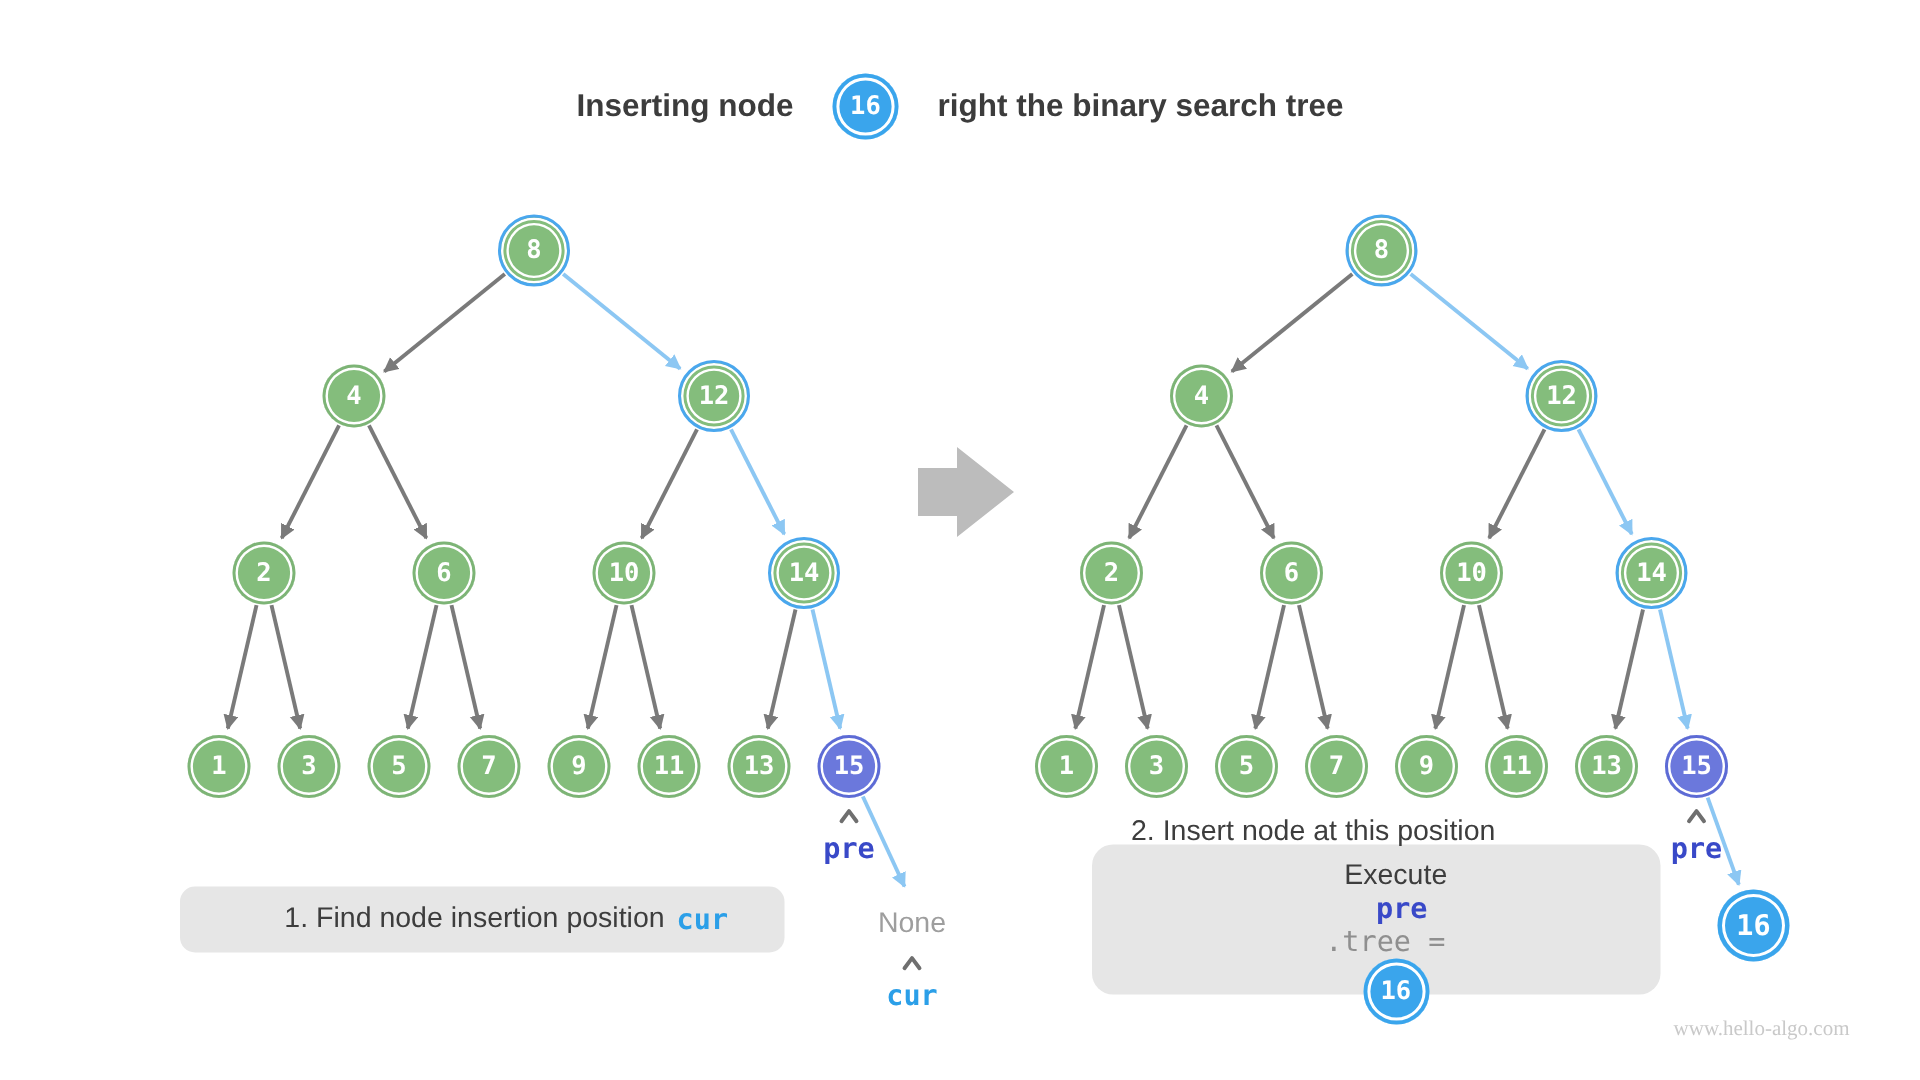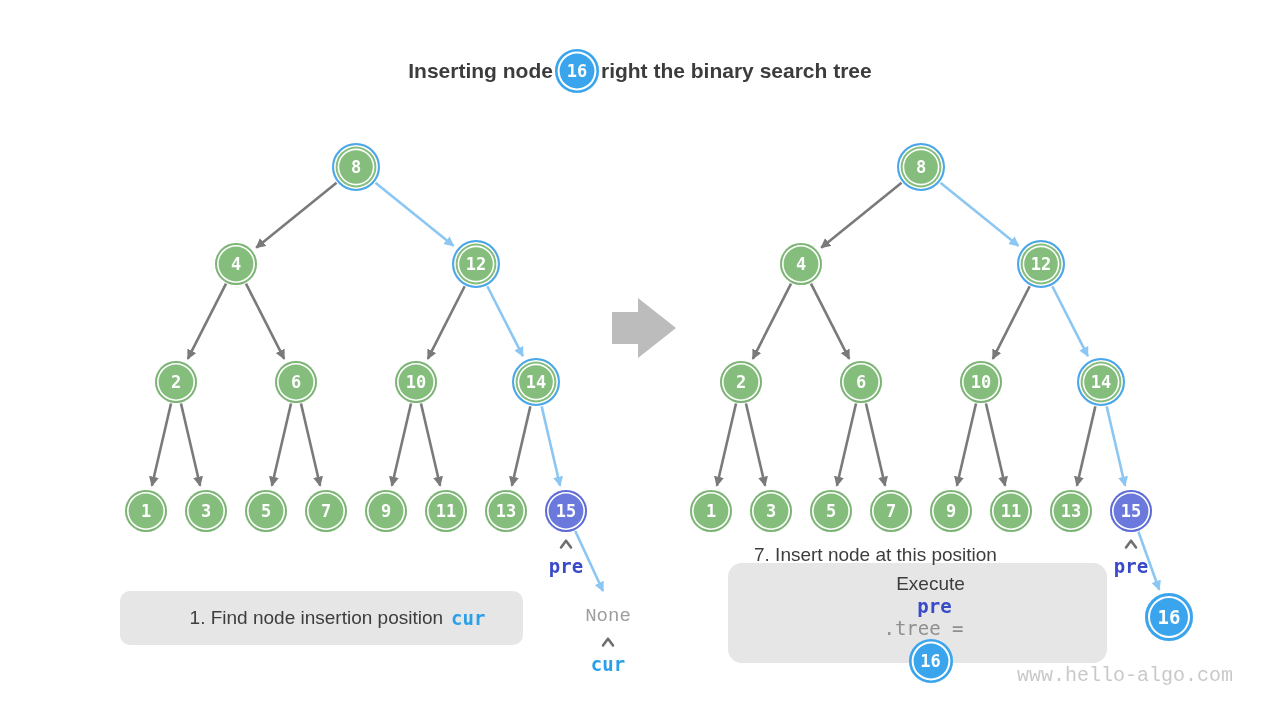--- a/index.html
+++ b/index.html
@@ -37,42 +37,42 @@
     width:44px;height:44px;border-radius:50%;box-sizing:border-box;
     font-family:"DejaVu Sans Mono",monospace;font-weight:bold;color:#fff;font-size:17px;
     background:var(--blue);
     box-shadow:inset 0 0 0 2.6px var(--blue), inset 0 0 0 4.6px #fff;
     flex:0 0 auto;
   }
 
   
   #title{
     position:absolute;left:0;top:46px;width:100%;height:50px;z-index:3;
-    display:flex;align-items:center;justify-content:center;gap:2px;
+    display:flex;align-items:center;justify-content:center;gap:26px;
     font-size:21px;font-weight:bold;color:#3c3c3c;
   }
 
   
   .ptr-caret{position:absolute;z-index:3;transform:translate(-50%,-50%);}
   .ptr-label{
     position:absolute;z-index:3;transform:translate(-50%,-50%);
     font-family:"DejaVu Sans Mono",monospace;font-weight:bold;font-size:19px;
   }
   .none-text{
     position:absolute;z-index:3;transform:translate(-50%,-50%);
-    font-family:Liberation Mono, monospace;font-size:19px;font-weight:500;
+    font-family:Liberation Sans, sans-serif;font-size:19px;font-weight:500;
   }
 
   
   .caption{
     position:absolute;z-index:3;background:#e6e6e6;color:#3d3d3d;
     box-sizing:border-box;
   }
   #caption1{
-    left:120px;top:591px;width:403px;height:54px;border-radius:10px;
+    left:120px;top:591px;width:403px;height:44px;border-radius:10px;
     display:flex;align-items:center;justify-content:center;gap:8px;
     font-size:19px;
     padding-left:32px;
   }
   #caption1 .code{
     font-family:"DejaVu Sans Mono",monospace;font-weight:bold;font-size:19px;
   }
   #caption2{
     left:728px;top:563px;width:379px;height:100px;border-radius:14px;
     display:flex;flex-direction:column;justify-content:center;gap:7px;
@@ -89,22 +89,22 @@
 
   
   #big-arrow{
     position:absolute;left:612px;top:298px;width:64px;height:60px;z-index:2;
     background:#bcbcbc;
     clip-path:polygon(0 14px,26px 14px,26px 0,64px 30px,26px 60px,26px 46px,0 46px);
   }
 
   
   #watermark{
-    position:absolute;right:47px;top:664px;z-index:3;
-    font-family:Liberation Mono, monospace;font-size:20px;color:#c9c9c9;
+    position:absolute;right:47px;top:679px;z-index:3;
+    font-family:Liberation Serif, serif;font-size:14px;color:#c9c9c9;
   }
 </style>
 </head>
 <body>
 
 <div id="stage">
 
   <svg id="edges" width="1280" height="720">
     <defs>
       <marker id="arrow-gray" markerUnits="userSpaceOnUse" markerWidth="12" markerHeight="12" refX="9" refY="5" orient="auto">
@@ -154,21 +154,21 @@
 
   <div id="big-arrow"></div>
 
   <div class="caption" id="caption1">
     <span>1. Find node insertion position</span>
     <span class="code" style="color: rgb(43, 159, 232);">cur</span>
   </div>
 
   <div class="caption" id="caption2">
     <div class="row">
-      <span>7. Insert node at this position</span>
+      <span>2. Insert node at this position</span>
     </div>
     <div class="row row2">
       <span>Execute</span>
       <span class="code-pre" style="color: rgb(57, 73, 200);">pre</span>
       <span class="code-rest" style="color: rgb(143, 143, 143);">.tree =</span>
       <span class="node-inline" style="--blue: #3aa5ec;">16</span>
     </div>
   </div>
 
   <div id="watermark">www.hello-algo.com</div>

